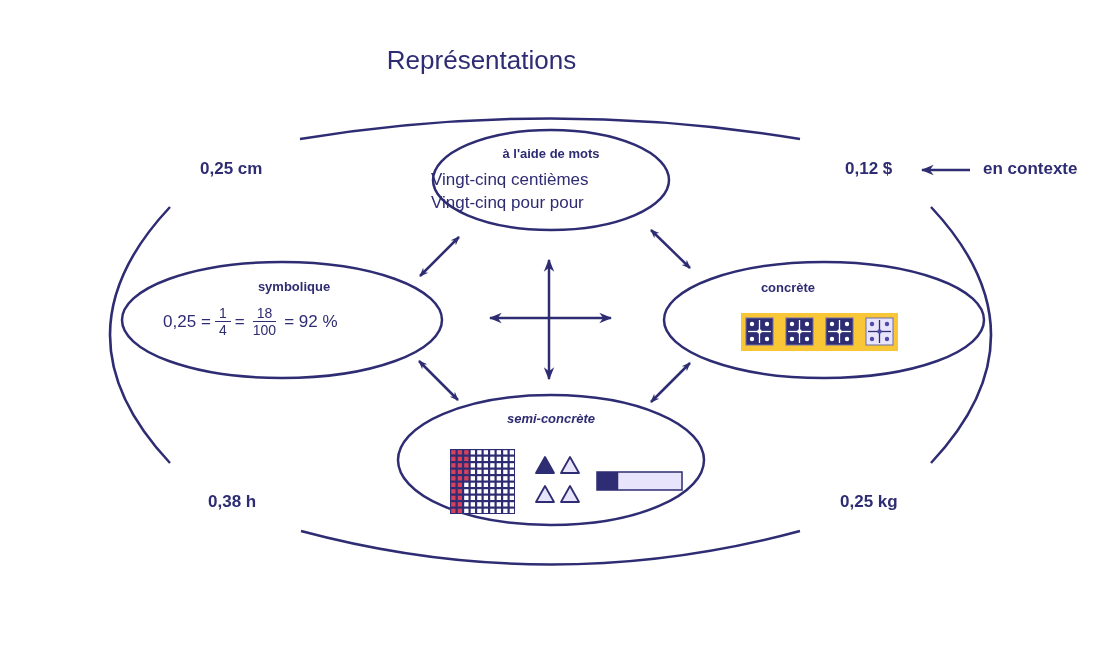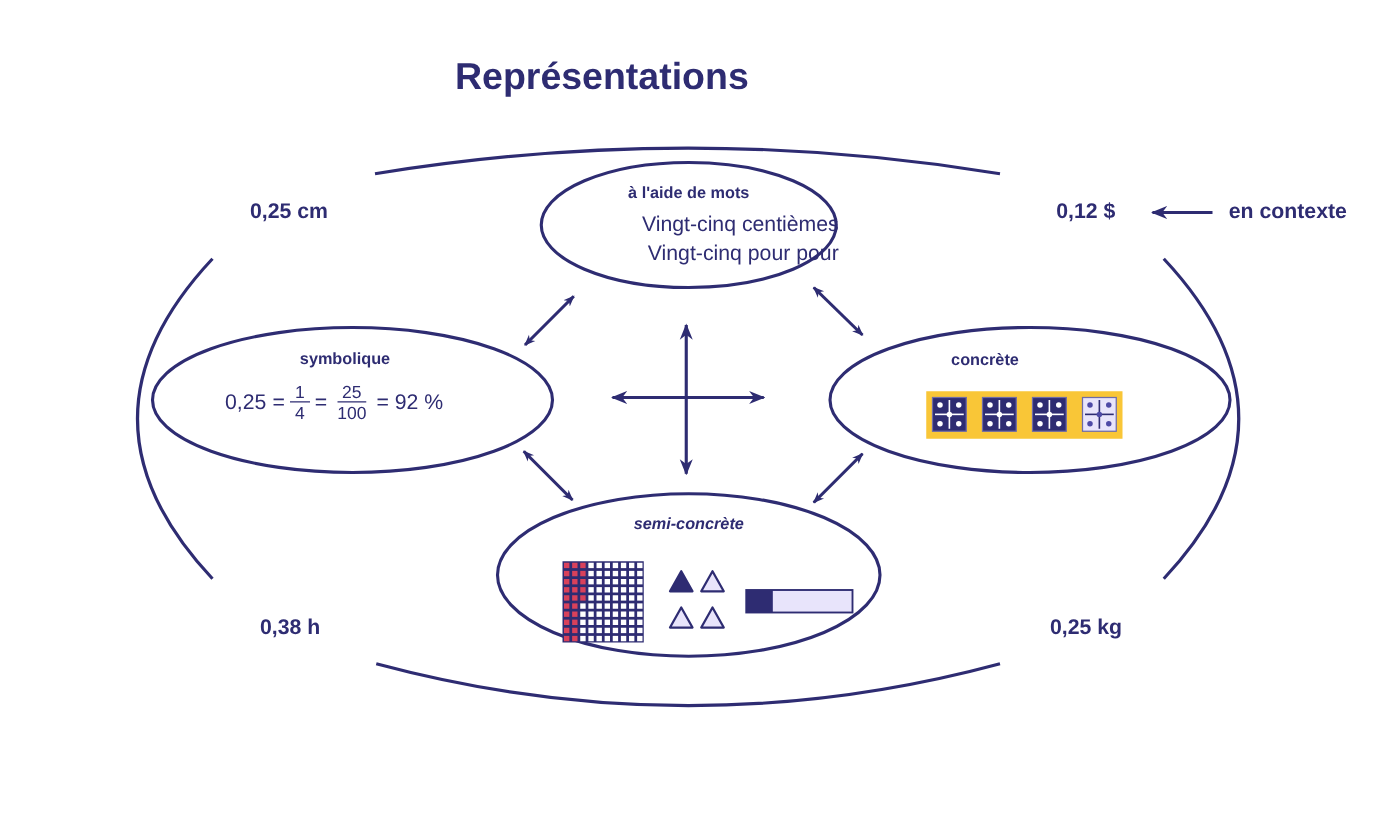--- a/index.html
+++ b/index.html
@@ -1,23 +1,23 @@
 <!DOCTYPE html>
 <html><head>
 <meta charset="utf-8">
 <style>
   html, body { margin: 0; padding: 0; background: #ffffff; }
   body { width: 1101px; height: 671px; position: relative; overflow: hidden;
          font-family: "Liberation Sans", "DejaVu Sans", sans-serif; color: #2e2c72; }
   svg#diagram { position: absolute; left: 0; top: 0; }
   .txt { position: absolute; white-space: nowrap; color: #2e2c72; }
-  .title { font-size: 30px; font-weight: bold; left: 0; width: 963px; text-align: center; top: 45px; }
+  .title { font-size: 26px; font-weight: normal; left: 0; width: 963px; text-align: center; top: 45px; }
   .ctx { font-size: 17px; font-weight: bold; }
   .ov-head { font-size: 13px; font-weight: bold; text-align: center; }
-  .ov-line { font-size: 17px; text-align: right; }
+  .ov-line { font-size: 17px; text-align: left; }
   .frac { display: inline-flex; flex-direction: column; align-items: center; vertical-align: middle; margin: 0 4px; font-size: 14px; line-height: 16px; }
   .frac .num { border-bottom: 1.5px solid #2e2c72; padding: 0 4px; }
   .frac .den { padding: 0 4px; }
   .eq { position: absolute; font-size: 17px; display: flex; align-items: center; white-space: nowrap; }
 </style>
 </head>
 <body>
 
 <svg id="diagram" width="1101" height="671">
   <defs>
@@ -213,31 +213,31 @@
 <div class="txt ctx" style="left:200px; top:159px;">0,25 cm</div>
 <div class="txt ctx" style="left:845px; top:159px;">0,12 $</div>
 <div class="txt ctx" style="left:983px; top:159px;">en contexte</div>
 <div class="txt ctx" style="left:208px; top:492px;">0,38 h</div>
 <div class="txt ctx" style="left:840px; top:492px;text-align:right;">0,25 kg</div>
 
 <div class="txt ov-head" style="left:451px; width:200px; top:146px;">à l'aide de mots</div>
 <div class="txt ov-line" style="left:431px; width:240px; top:170px;">Vingt-cinq centièmes</div>
 <div class="txt ov-line" style="left:431px; width:240px; top:193px;">Vingt-cinq pour pour</div>
 
-<div class="txt ov-head" style="left:176px; width:200px; top:279px;">symbolique</div>
-<div class="eq" style="left:180px; top:305px;">
+<div class="txt ov-head" style="left:194px; width:200px; top:279px;">symbolique</div>
+<div class="eq" style="left:163px; top:305px;">
   <span>0,25</span>
   <span style="margin-left:5px;">=</span>
   <span class="frac">
     <span class="num">1</span>
     <span class="den">4</span>
   </span>
   <span>=</span>
   <span class="frac">
-    <span class="num">25</span>
+    <span class="num">18</span>
     <span class="den">100</span>
   </span>
   <span>= 92 %</span>
 </div>
 
 <div class="txt ov-head" style="left:688px; width:200px; top:280px;">concrète</div>
 
 <div class="txt ov-head" style="left:451px; width:200px; top:411px;font-style:italic;">semi-concrète</div>
 
 </body></html>

